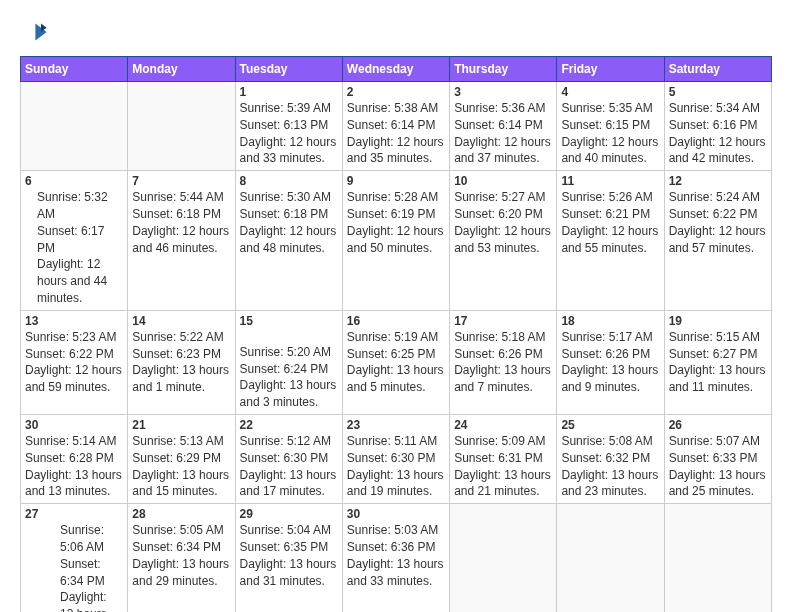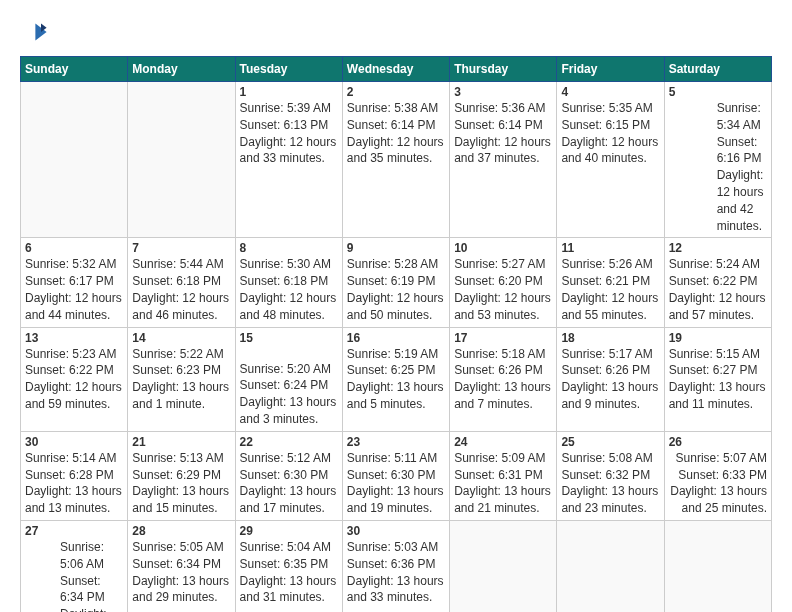--- a/index.html
+++ b/index.html
@@ -56,21 +56,21 @@
       margin-top: 2px;
     }
     .calendar {
       flex: 1;
       border: 1px solid #ccc;
       border-collapse: collapse;
       width: 100%;
       table-layout: fixed;
     }
     .calendar th {
-      background: #0f766e;
+      background: #8b5cf6;
       color: #fff;
       font-size: 12px;
       font-weight: bold;
       padding: 5px 4px;
       text-align: left;
       border: 1px solid #1e5090;
     }
     .calendar td {
       border: 1px solid #ccc;
       vertical-align: top;
@@ -156,29 +156,29 @@
 Daylight: 12 hours and 37 minutes.</div>
           </td>
           <td>
             <span class="day-num">4</span>
             <div class="day-info" style="white-space: pre-line;">Sunrise: 5:35 AM
 Sunset: 6:15 PM
 Daylight: 12 hours and 40 minutes.</div>
           </td>
           <td>
             <span class="day-num">5</span>
-            <div class="day-info" style="white-space: pre-line; margin-left: 48px;">Sunrise: 5:34 AM
+            <div class="day-info" style="white-space: pre-line;">Sunrise: 5:34 AM
 Sunset: 6:16 PM
 Daylight: 12 hours and 42 minutes.</div>
           </td>
         </tr>
         <tr>
           <td>
             <span class="day-num">6</span>
-            <div class="day-info" style="white-space: pre-line;">Sunrise: 5:32 AM
+            <div class="day-info" style="white-space: pre-line; margin-left: 12px;">Sunrise: 5:32 AM
 Sunset: 6:17 PM
 Daylight: 12 hours and 44 minutes.</div>
           </td>
           <td>
             <span class="day-num">7</span>
             <div class="day-info" style="white-space: pre-line;">Sunrise: 5:44 AM
 Sunset: 6:18 PM
 Daylight: 12 hours and 46 minutes.</div>
           </td>
           <td>
@@ -288,21 +288,21 @@
 Daylight: 13 hours and 21 minutes.</div>
           </td>
           <td>
             <span class="day-num">25</span>
             <div class="day-info" style="white-space: pre-line;">Sunrise: 5:08 AM
 Sunset: 6:32 PM
 Daylight: 13 hours and 23 minutes.</div>
           </td>
           <td>
             <span class="day-num">26</span>
-            <div class="day-info" style="white-space: pre-line; text-align: right;">Sunrise: 5:07 AM
+            <div class="day-info" style="white-space: pre-line;">Sunrise: 5:07 AM
 Sunset: 6:33 PM
 Daylight: 13 hours and 25 minutes.</div>
           </td>
         </tr>
         <tr class="last-row">
           <td>
             <span class="day-num">27</span>
             <div class="day-info" style="white-space: pre-line; margin-left: 35px;">Sunrise: 5:06 AM
 Sunset: 6:34 PM
 Daylight: 13 hours and 27 minutes.</div>

